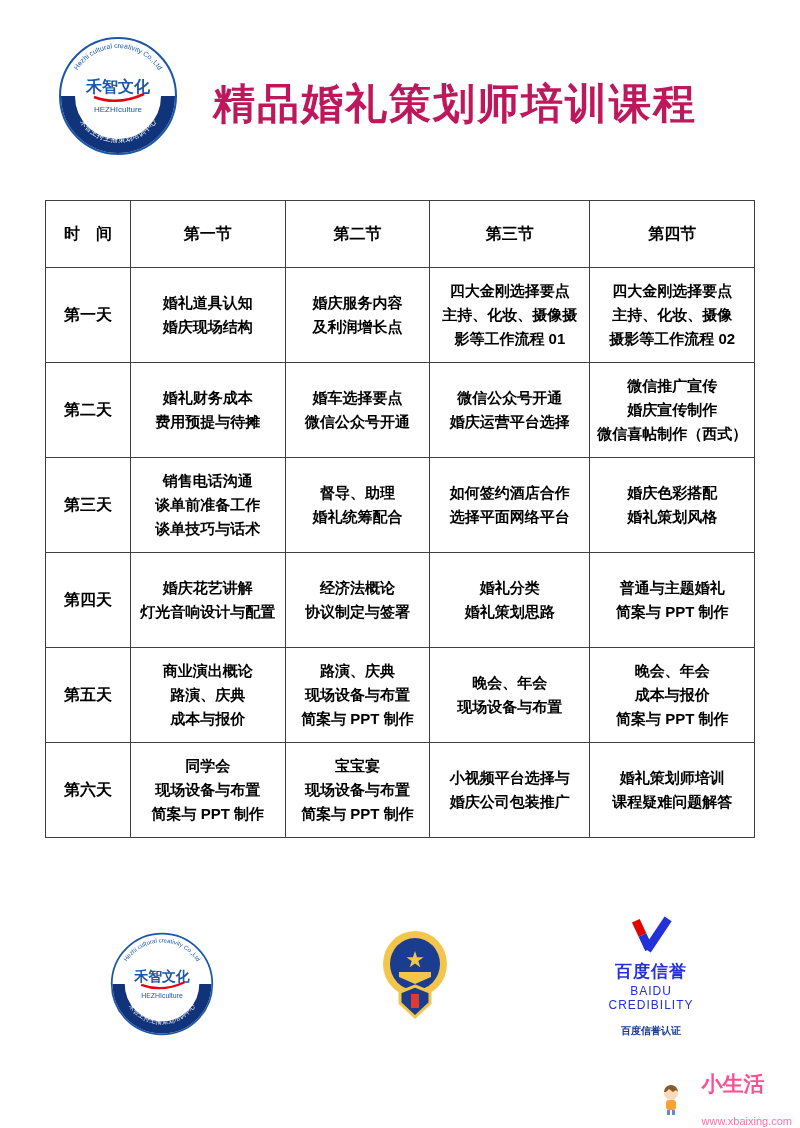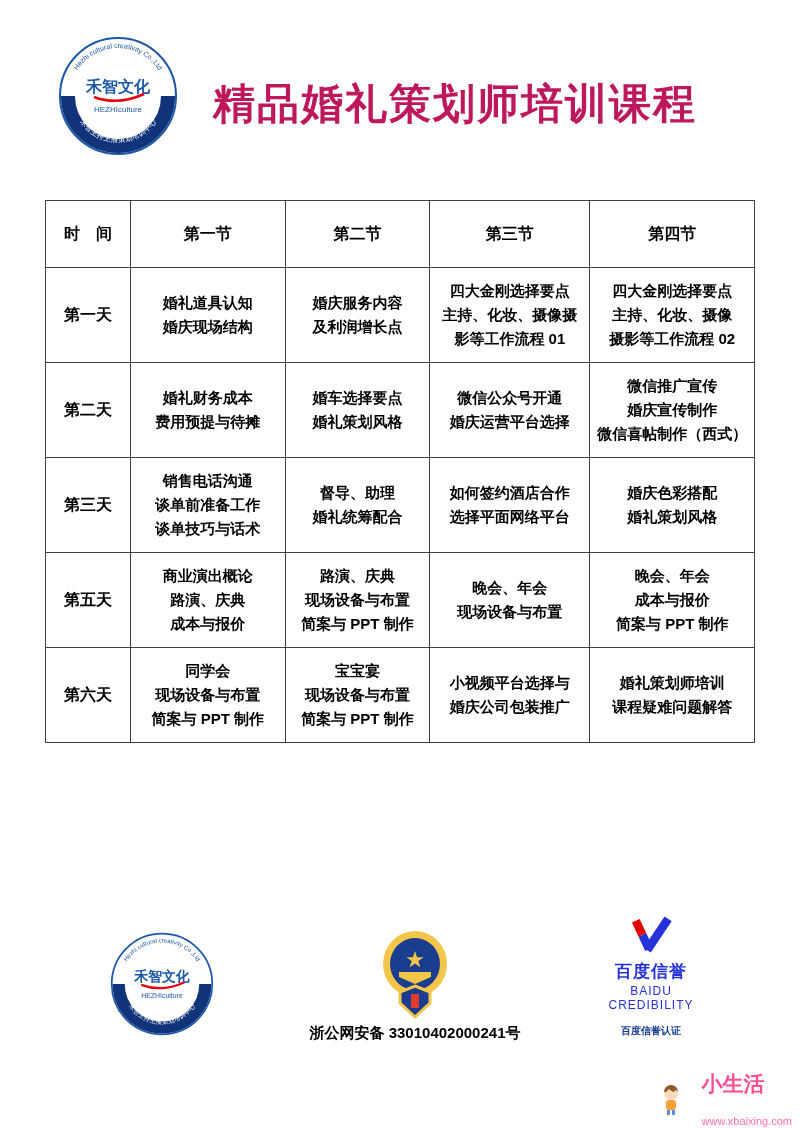--- a/index.html
+++ b/index.html
@@ -93,40 +93,51 @@
 影等工作流程 01</td>
         <td>四大金刚选择要点
 主持、化妆、摄像
 摄影等工作流程 02</td>
       </tr>
       <tr>
         <td class="day">第二天</td>
         <td>婚礼财务成本
 费用预提与待摊</td>
         <td>婚车选择要点
-婚礼策划风格</td>
+微信公众号开通</td>
         <td>微信公众号开通
 婚庆运营平台选择</td>
         <td>微信推广宣传
 婚庆宣传制作
 微信喜帖制作（西式）</td>
       </tr>
       <tr>
         <td class="day">第三天</td>
         <td>销售电话沟通
 谈单前准备工作
 谈单技巧与话术</td>
         <td>督导、助理
 婚礼统筹配合</td>
         <td>如何签约酒店合作
 选择平面网络平台</td>
         <td>婚庆色彩搭配
 婚礼策划风格</td>
       </tr>
       <tr>
+        <td class="day">第四天</td>
+        <td>婚庆花艺讲解
+灯光音响设计与配置</td>
+        <td>经济法概论
+协议制定与签署</td>
+        <td>婚礼分类
+婚礼策划思路</td>
+        <td>普通与主题婚礼
+简案与 PPT 制作</td>
+      </tr>
+      <tr>
         <td class="day">第五天</td>
         <td>商业演出概论
 路演、庆典
 成本与报价</td>
         <td>路演、庆典
 现场设备与布置
 简案与 PPT 制作</td>
         <td>晚会、年会
 现场设备与布置</td>
         <td>晚会、年会
@@ -181,21 +192,20 @@
   <div class="baidu-block">
     <svg viewBox="0 0 48 40" width="46" height="38">
       <line x1="8" y1="5" x2="15" y2="20" stroke="#e10601" stroke-width="9"></line>
       <line x1="15" y1="20" x2="22" y2="35" stroke="#2430d8" stroke-width="9"></line>
       <line x1="42" y1="3" x2="20" y2="36" stroke="#2430d8" stroke-width="9"></line>
     </svg>
     <div class="baidu-name">百度信誉</div>
     <div class="baidu-sub">BAIDU CREDIBILITY</div>
   </div>
 
-  <div class="caption police">浙公网安备 33010402000241号</div>
   <div class="caption baidu">百度信誉认证</div>
 
   <div class="watermark">
     <svg viewBox="0 0 22 30" width="22" height="30">
       <circle cx="11" cy="8" r="7" fill="#fcd9b8"></circle>
       <path d="M4 7 A7 7 0 0 1 18 7 L16 5 L13 7 L9 4 L6 7 Z" fill="#8a5a2b"></path>
       <rect x="6" y="15" width="10" height="10" rx="3" fill="#f7a13d"></rect>
       <rect x="7" y="25" width="3" height="5" fill="#5b8dd9"></rect>
       <rect x="12" y="25" width="3" height="5" fill="#5b8dd9"></rect>
     </svg>

